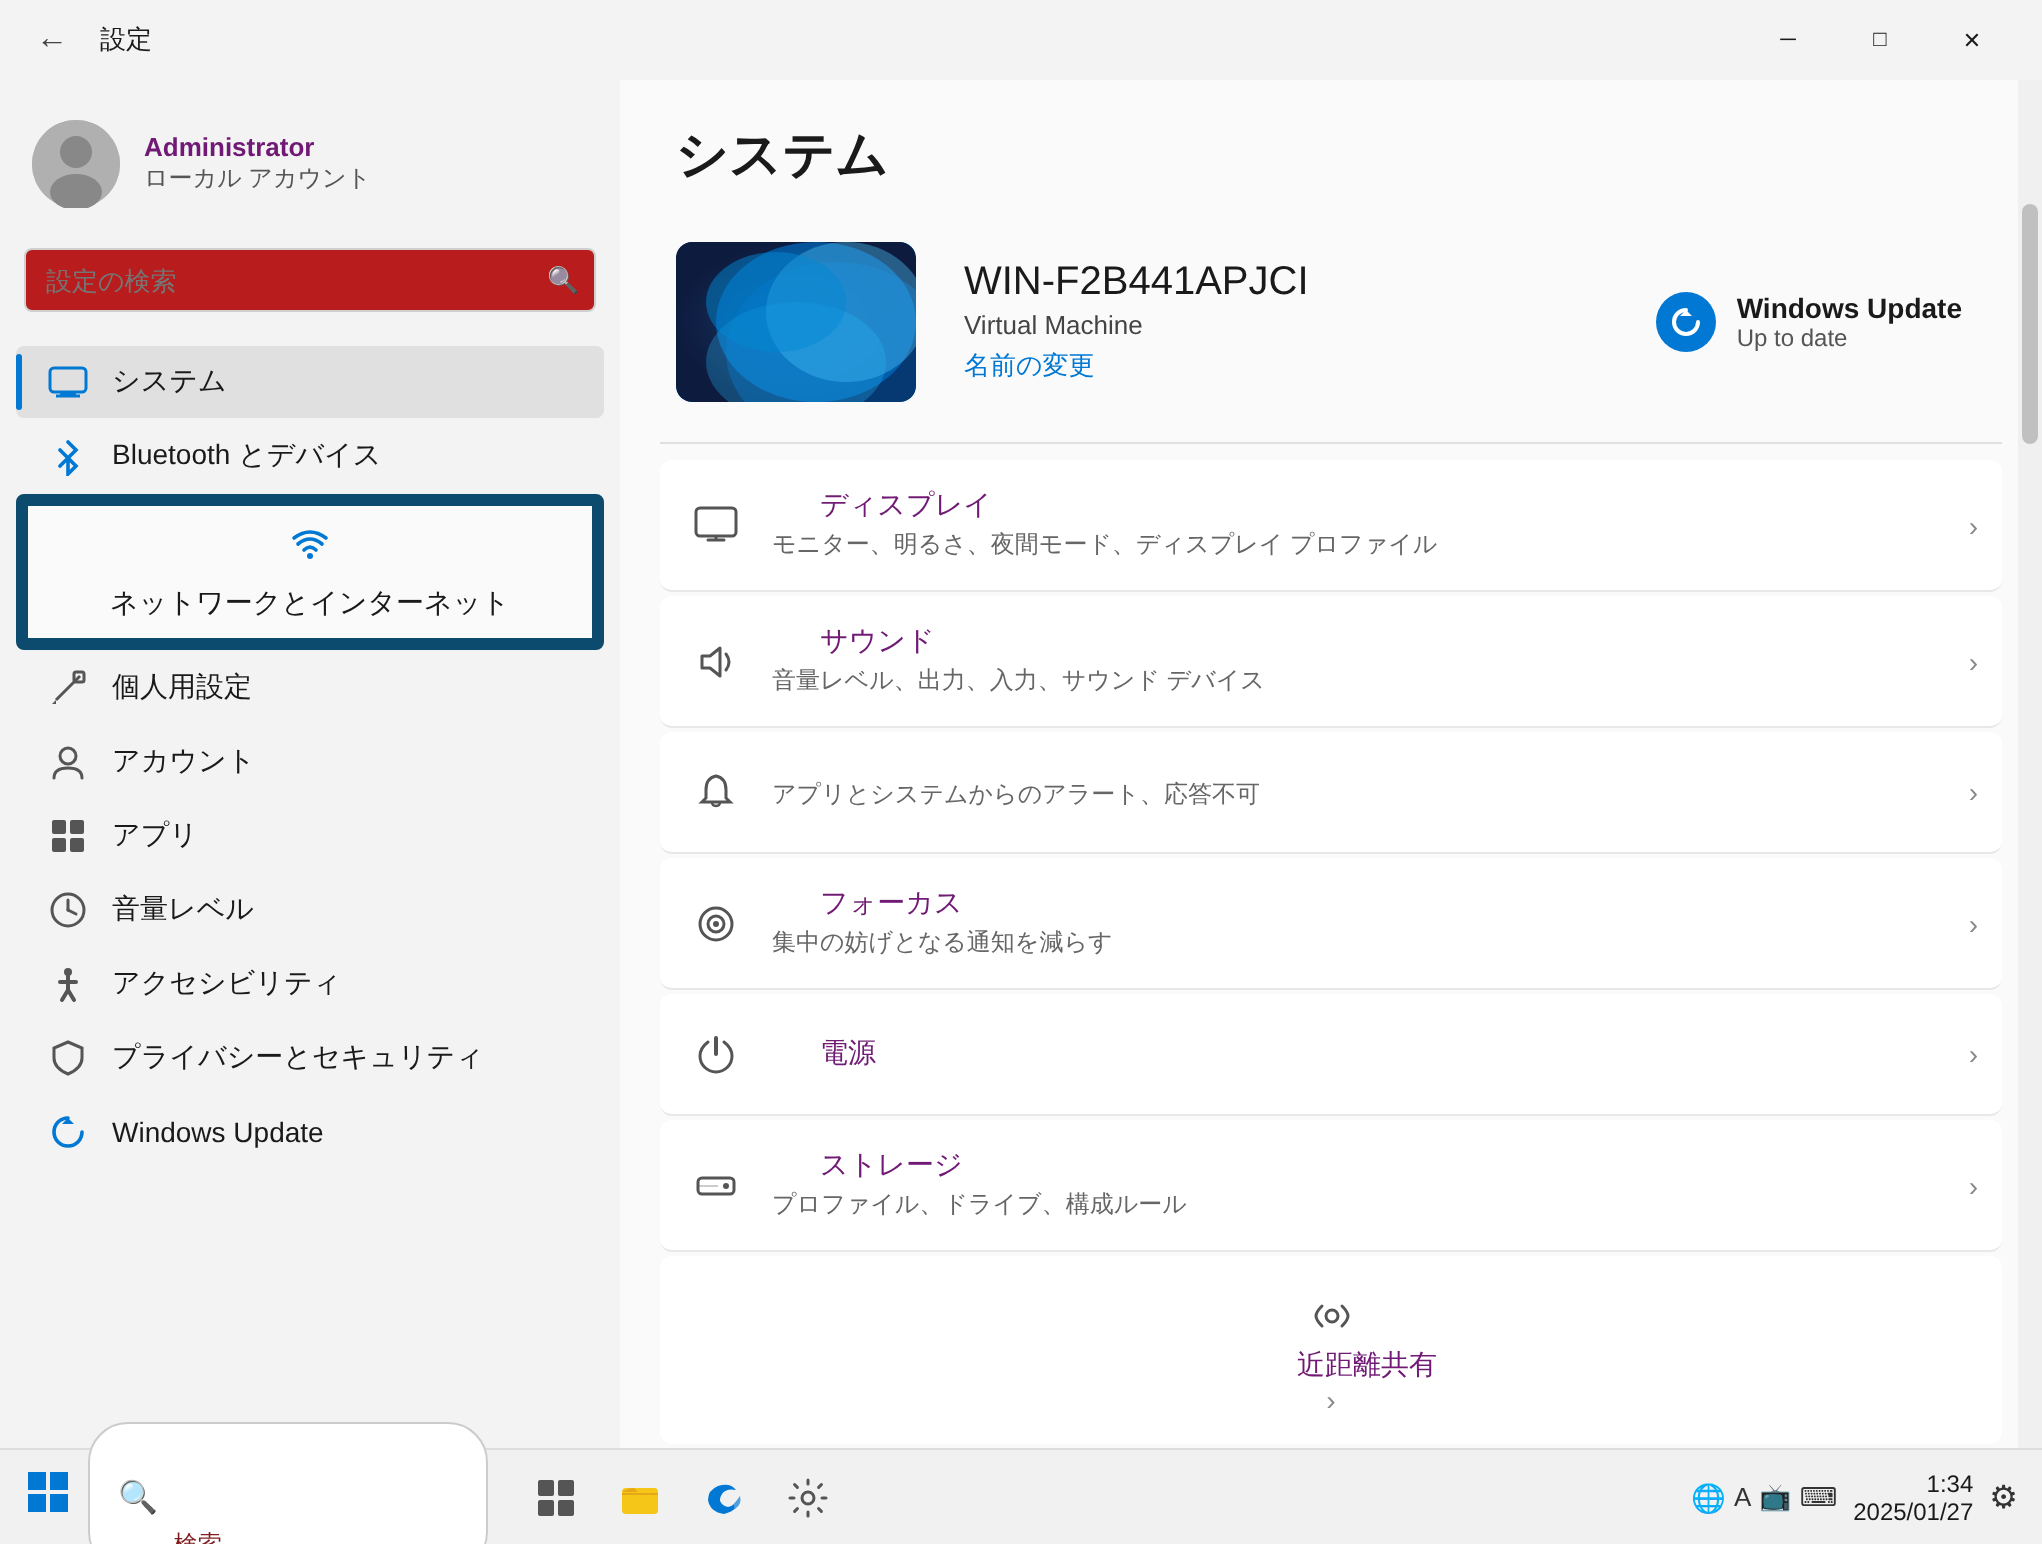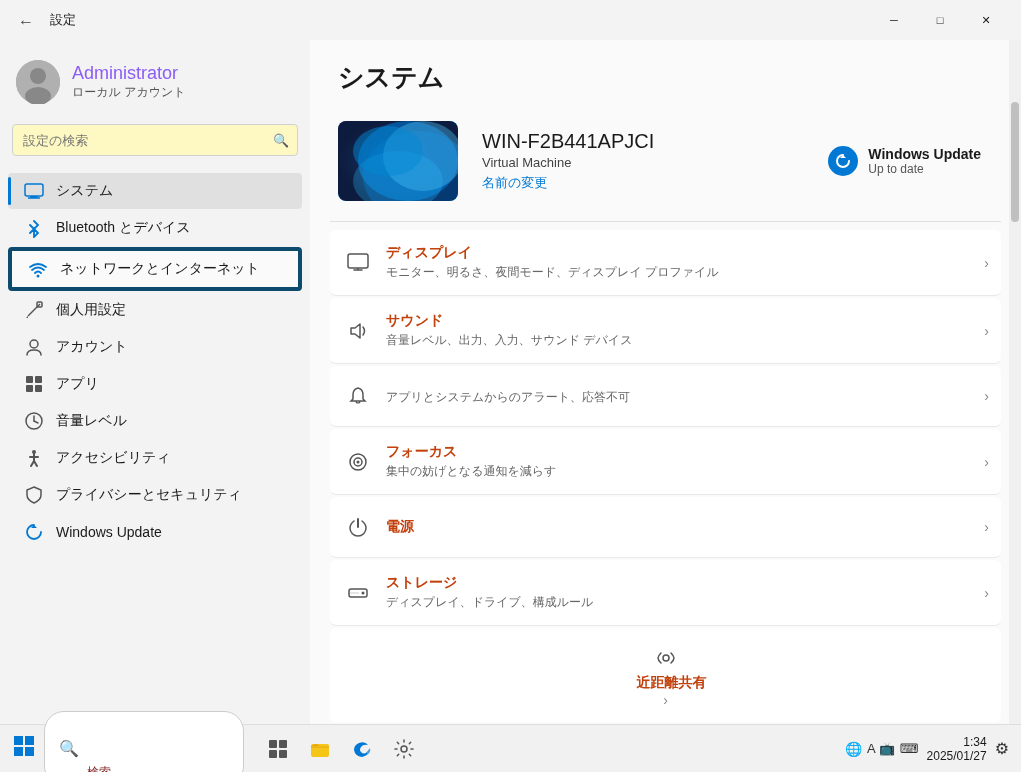--- a/index.html
+++ b/index.html
@@ -75,40 +75,40 @@
       width: 44px;
       height: 44px;
       border-radius: 50%;
       background: #b0b0b0;
       display: flex;
       align-items: center;
       justify-content: center;
       flex-shrink: 0;
     }
     .user-info-name {
-      font-size: 18px;
-      font-weight: 400;
-      color: #8b5cf6;
+      font-size: 13px;
+      font-weight: 700;
+      color: #701a75;
     }
     .user-info-role {
       font-size: 12px;
       color: #555;
     }
 
     
     .search-box {
       margin: 0 12px 16px;
       position: relative;
     }
     .search-input {
       width: 100%;
       height: 32px;
       border: 1px solid #d0d0d0;
       border-radius: 4px;
-      background: #fef9c3;
+      background: #b91c1c;
       padding: 0 30px 0 10px;
       font-size: 13px;
       outline: none;
     }
     .search-icon-wrap {
       position: absolute;
       right: 8px;
       top: 50%;
       transform: translateY(-50%);
       color: #555;
@@ -284,22 +284,23 @@
       flex-shrink: 0;
       color: #444;
       font-size: 18px;
     }
     .settings-item-text {
       flex: 1;
       margin-left: 12px;
     }
     .settings-item-title {
       font-size: 14px;
-      font-weight: 700;
-      color: #c2410c;
+      font-weight: 400;
+      color: #701a75;
+      margin-left: 24px;
     }
     .settings-item-sub {
       font-size: 12px;
       color: #666;
       margin-top: 2px;
     }
     .settings-item-chevron {
       color: #888;
       font-size: 14px;
     }
@@ -442,21 +443,21 @@
 
       <div class="nav-item">
         <div class="nav-icon">
           <svg width="20" height="20" viewBox="0 0 20 20">
             <path d="M10 3 L14 7 L10 11 L14 15 L10 19 L10 11 L6 15 M10 11 L6 7" stroke="#0078d4" stroke-width="1.8" fill="none" stroke-linecap="round"></path>
           </svg>
         </div>
         <span>Bluetooth とデバイス</span>
       </div>
 
-      <div class="nav-item highlighted" style="border: 4px solid #0c4a6e; background: #fafafa;">
+      <div class="nav-item highlighted" style="border: 6px solid #0c4a6e; background: #fafafa; flex-direction: column;">
         <div class="nav-icon">
           <svg width="20" height="20" viewBox="0 0 20 20" fill="none">
             <path d="M2 8 Q10 2 18 8" stroke="#0078d4" stroke-width="1.8" fill="none" stroke-linecap="round"></path>
             <path d="M4 11 Q10 6 16 11" stroke="#0078d4" stroke-width="1.8" fill="none" stroke-linecap="round"></path>
             <path d="M7 14 Q10 11 13 14" stroke="#0078d4" stroke-width="1.8" fill="none" stroke-linecap="round"></path>
             <circle cx="10" cy="17" r="1.5" fill="#0078d4"></circle>
           </svg>
         </div>
         <span>ネットワークとインターネット</span>
       </div>
@@ -658,21 +659,21 @@
       <div class="settings-item">
         <div class="settings-item-icon">
           <svg width="22" height="22" viewBox="0 0 22 22" fill="none">
             <rect x="2" y="7" width="18" height="8" rx="2" stroke="#555" stroke-width="1.5"></rect>
             <circle cx="16" cy="11" r="1.5" fill="#555"></circle>
             <line x1="2" y1="11" x2="12" y2="11" stroke="#555" stroke-width="1" opacity="0.3"></line>
           </svg>
         </div>
         <div class="settings-item-text">
           <div class="settings-item-title">ストレージ</div>
-          <div class="settings-item-sub">ディスプレイ、ドライブ、構成ルール</div>
+          <div class="settings-item-sub">プロファイル、ドライブ、構成ルール</div>
         </div>
         <div class="settings-item-chevron">›</div>
       </div>
 
       <div class="settings-item" style="border-bottom: none; flex-direction: column;">
         <div class="settings-item-icon">
           <svg width="22" height="22" viewBox="0 0 22 22" fill="none">
             <circle cx="11" cy="11" r="3" stroke="#555" stroke-width="1.5"></circle>
             <path d="M6 6 Q3 9 3 11 Q3 13 6 16" stroke="#555" stroke-width="1.5" fill="none" stroke-linecap="round"></path>
             <path d="M16 6 Q19 9 19 11 Q19 13 16 16" stroke="#555" stroke-width="1.5" fill="none" stroke-linecap="round"></path>

